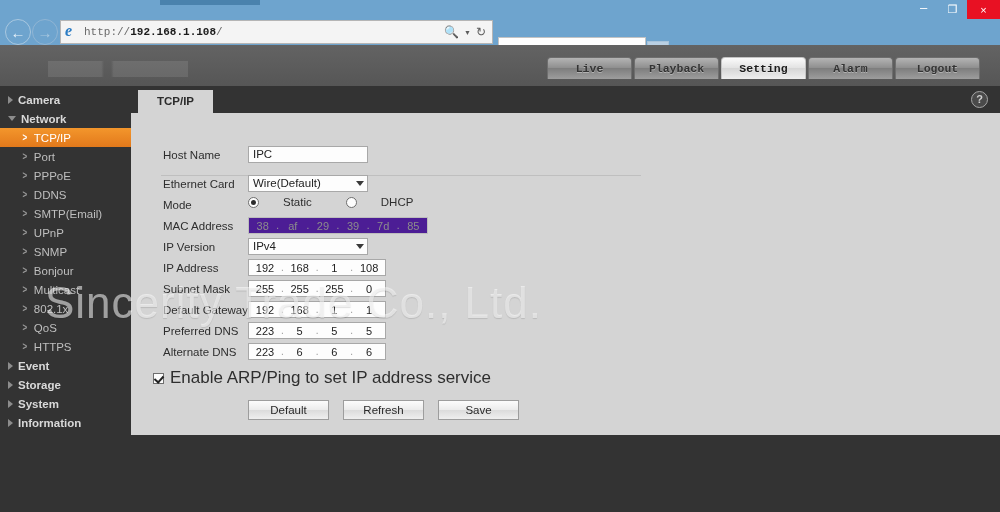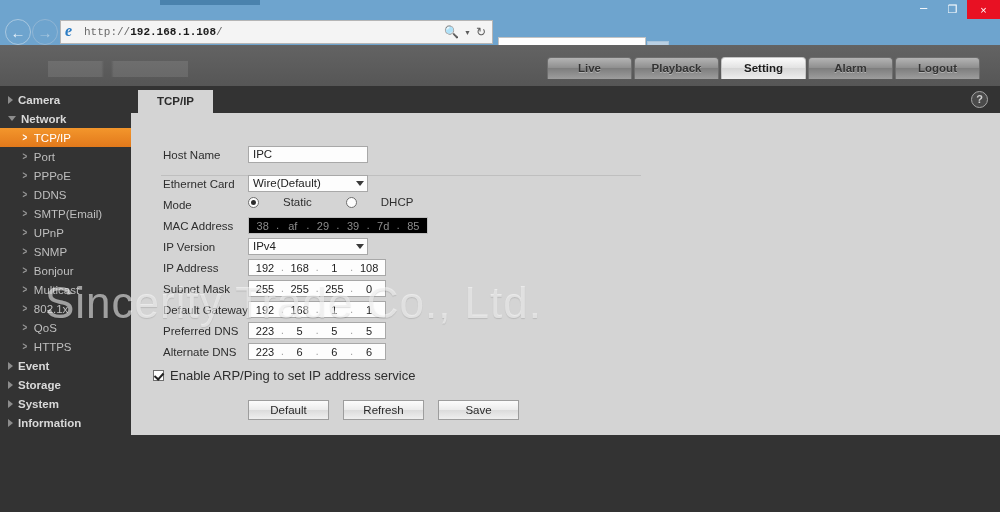--- a/index.html
+++ b/index.html
@@ -109,20 +109,21 @@
   .main-tabs {
     position: absolute; right: 0px; top: 57px; display: flex; gap: 2px;
   }
   .main-tab {
     width: 85px; height: 22px; line-height: 21px; text-align: center;
     font-size: 11.5px; font-weight: bold; color: #333333;
     border-radius: 4px 4px 0 0;
     background: linear-gradient(to bottom, #b4b4b4 0%, #8e8e8e 48%, #7e7e7e 50%, #9d9d9d 100%);
     border: 1px solid #6e6e6e; border-bottom: none;
     text-shadow: 0 1px 0 rgba(255,255,255,0.35);
+    font-family: Liberation Mono, monospace;
   }
   .main-tab.active {
     background: linear-gradient(to bottom, #fbfbfb 0%, #e2e2e2 48%, #d6d6d6 50%, #eeeeee 100%);
     border-color: #c3c3c3; color: #1c1c1c;
   }
   .main-tab:last-child { margin-right: 20px; }
 
   
   .app-body {
     position: absolute; left: 0; top: 86px; width: 1000px; height: 426px;
@@ -201,21 +202,21 @@
   }
   .sel-caret {
     width: 0; height: 0; border-top: 5px solid #3a3a3a;
     border-left: 4px solid transparent; border-right: 4px solid transparent;
   }
   .ip-group {
     position: absolute; left: 117px; height: 17px; width: 138px;
     background: #fdfdfd; border: 1px solid #a8a8a8;
     display: flex; align-items: center;
   }
-  .ip-group.disabled { background: #000000; border-color: #bdbdbd; }
+  .ip-group.disabled { background: #4c1d95; border-color: #bdbdbd; }
   .ip-group.wide { width: 180px; }
   .oct {
     flex: 1; text-align: center; font-size: 11px; color: #222;
   }
   .ip-group.disabled .oct { color: #8c8c8c; }
   .dot { font-size: 10px; color: #9a9a9a; }
 
   .radio-row { position: absolute; left: 117px; display: flex; align-items: center; gap: 24px; }
   .radio {
     width: 11px; height: 11px; border-radius: 50%;
@@ -236,21 +237,21 @@
     position: absolute; left: 22px; display: flex; align-items: center; gap: 6px;
   }
   .checkbox {
     width: 11px; height: 11px; border: 1px solid #6e6e6e; background: #fdfdfd;
     position: relative;
   }
   .checkbox.checked::after {
     content: ""; position: absolute; left: 2px; top: 0px; width: 4px; height: 7px;
     border: solid #222; border-width: 0 2px 2px 0; transform: rotate(42deg);
   }
-  .check-label { font-size: 13px; color: #2e2e2e; }
+  .check-label { font-size: 17px; color: #2e2e2e; }
 
   .btn-row { position: absolute; display: flex; gap: 14px; }
   .btn {
     width: 81px; height: 20px; line-height: 18px; text-align: center;
     font-size: 11.5px; color: #2a2a2a;
     background: linear-gradient(to bottom, #fcfcfc 0%, #ececec 48%, #dcdcdc 52%, #efefef 100%);
     border: 1px solid #9d9d9d;
   }
 
   

